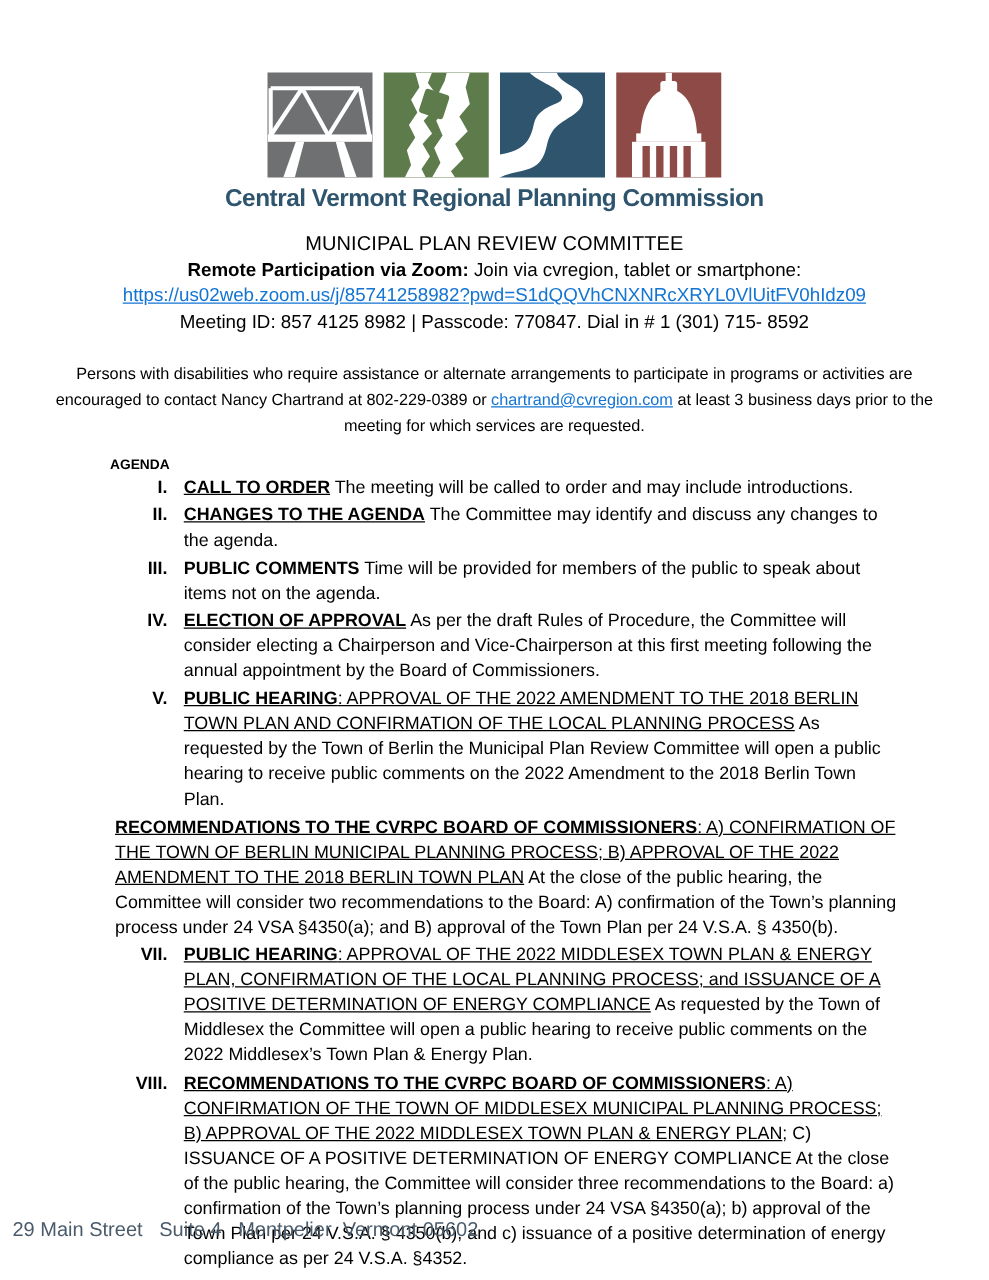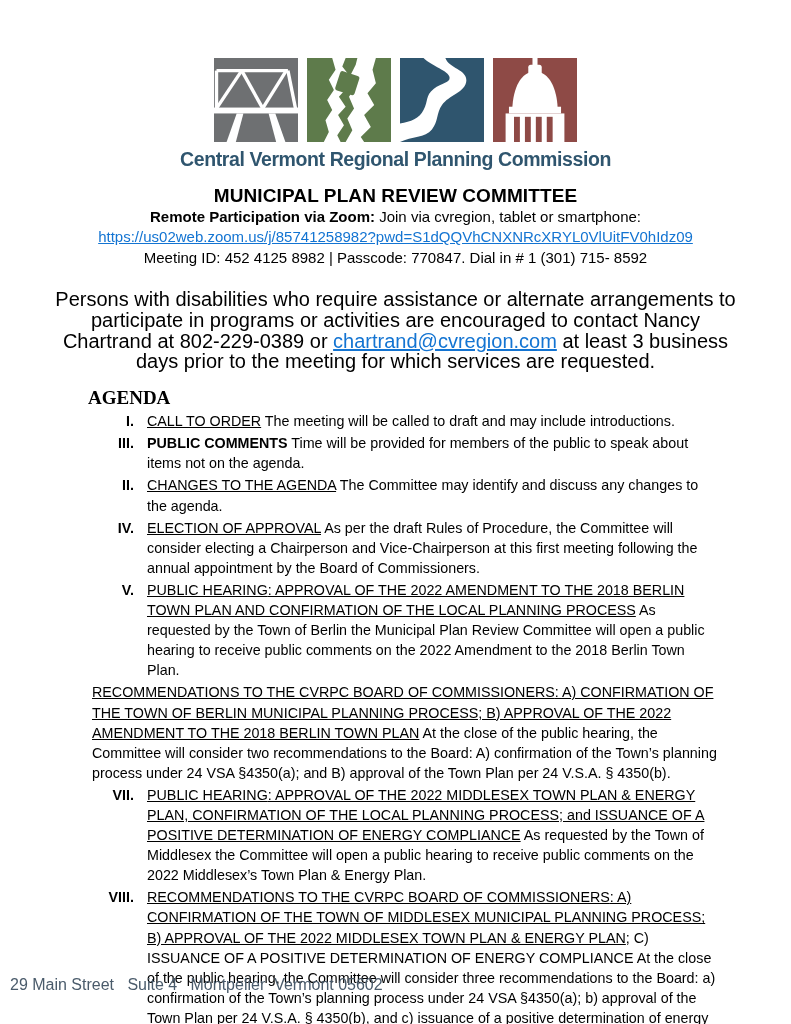--- a/index.html
+++ b/index.html
@@ -19,34 +19,34 @@
   .tile-gray{ background:var(--logo-gray); }
   .tile-green{ background:var(--logo-green); }
   .tile-blue{ background:var(--logo-blue); }
   .tile-red{ background:var(--logo-red); }
   .wordmark{
     margin-top:6px; font-size:19.5px; font-weight:bold; letter-spacing:-0.4px;
     color:var(--wordmark); font-stretch:condensed;
   }
   
   .meeting-head{ margin-top:15px; text-align:center; font-size:15px; line-height:20.5px; }
-  .meeting-head .title{ font-weight:bold; font-size:19px; letter-spacing:0.1px; }
+  .meeting-head .title{ font-weight:normal; font-size:16px; letter-spacing:0.1px; }
   .b{ font-weight:bold; }
   a.link{ color:var(--link); text-decoration:underline; cursor:pointer;text-align:center; }
   
   .access{
-    margin:21px 44px 0 44px; text-align:center; font-size:20px; line-height:20.8px;
+    margin:21px 44px 0 44px; text-align:center; font-size:13px; line-height:20.8px;
   }
   
-  .agenda-label{ margin:15px 0 2px 88px; font-weight:bold; font-size:19px;font-family:Liberation Serif, serif; }
+  .agenda-label{ margin:15px 0 2px 88px; font-weight:bold; font-size:11px; }
   ol.agenda{ list-style:none; margin:0 70px 0 0; padding:0 0 0 92px; }
   .agenda-item{ display:flex; margin-bottom:2px; font-size:14.3px; line-height:20.1px; }
   .agenda-item .num{ flex:0 0 42px; text-align:right; font-weight:bold; padding-right:13px; }
   .agenda-item .body{ flex:1 1 auto; }
-  .seg-bu{ font-weight:normal; text-decoration:underline; }
+  .seg-bu{ font-weight:bold; text-decoration:underline; }
   .seg-u{ text-decoration:underline; }
   .seg-b{ font-weight:bold; }
   .seg-n{}
   
   .footer{
     position:absolute; left:10px; right:0; bottom:28px; text-align:left;
     color:var(--footer-text); font-size:16px; line-height:22px;
   }
 </style>
 </head>
@@ -101,40 +101,40 @@
         </svg>
       </div>
     </div>
     <div class="wordmark">Central Vermont Regional Planning Commission</div>
   </header>
 
   <section class="meeting-head">
     <div class="title">MUNICIPAL PLAN REVIEW COMMITTEE</div>
     <div><span class="b">Remote Participation via Zoom:</span><span> Join via cvregion, tablet or smartphone:</span></div>
     <div><a class="link" href="#">https://us02web.zoom.us/j/85741258982?pwd=S1dQQVhCNXNRcXRYL0VlUitFV0hIdz09</a></div>
-    <div>Meeting ID: 452 4125 8982 | Passcode: 770847. Dial in # 1 (301) 715- 8592</div>
+    <div>Meeting ID: 857 4125 8982 | Passcode: 770847. Dial in # 1 (301) 715- 8592</div>
   </section>
 
   <p class="access"><span>Persons with disabilities who require assistance or alternate arrangements to participate in programs or activities are encouraged to contact Nancy Chartrand at 802-229-0389 or </span><a class="link" href="#">chartrand@cvregion.com</a><span> at least 3 business days prior to the meeting for which services are requested.</span></p>
 
   <div class="agenda-label">AGENDA</div>
   <ol class="agenda">
     <li class="agenda-item">
       <span class="num">I.</span>
-      <span class="body"><span class="seg-bu">CALL TO ORDER</span><span class="seg-n"> The meeting will be called to draft and may include introductions.</span></span>
+      <span class="body"><span class="seg-bu">CALL TO ORDER</span><span class="seg-n"> The meeting will be called to order and may include introductions.</span></span>
+    </li>
+
+    <li class="agenda-item">
+      <span class="num">II.</span>
+      <span class="body"><span class="seg-bu">CHANGES TO THE AGENDA</span><span class="seg-n"> The Committee may identify and discuss any changes to the agenda.</span></span>
     </li>
 
     <li class="agenda-item">
       <span class="num">III.</span>
       <span class="body"><span class="seg-b">PUBLIC COMMENTS</span><span class="seg-n"> Time will be provided for members of the public to speak about items not on the agenda.</span></span>
-    </li>
-
-    <li class="agenda-item">
-      <span class="num">II.</span>
-      <span class="body"><span class="seg-bu">CHANGES TO THE AGENDA</span><span class="seg-n"> The Committee may identify and discuss any changes to the agenda.</span></span>
     </li>
 
     <li class="agenda-item">
       <span class="num">IV.</span>
       <span class="body"><span class="seg-bu">ELECTION OF APPROVAL</span><span class="seg-n"> As per the draft Rules of Procedure, the Committee will consider electing a Chairperson and Vice-Chairperson at this first meeting following the annual appointment by the Board of Commissioners.</span></span>
     </li>
 
     <li class="agenda-item">
       <span class="num">V.</span>
       <span class="body"><span class="seg-bu">PUBLIC HEARING</span><span class="seg-u">: APPROVAL OF THE 2022 AMENDMENT TO THE 2018 BERLIN TOWN PLAN AND CONFIRMATION OF THE LOCAL PLANNING PROCESS</span><span class="seg-n"> As requested by the Town of Berlin the Municipal Plan Review Committee will open a public hearing to receive public comments on the 2022 Amendment to the 2018 Berlin Town Plan.</span></span>

